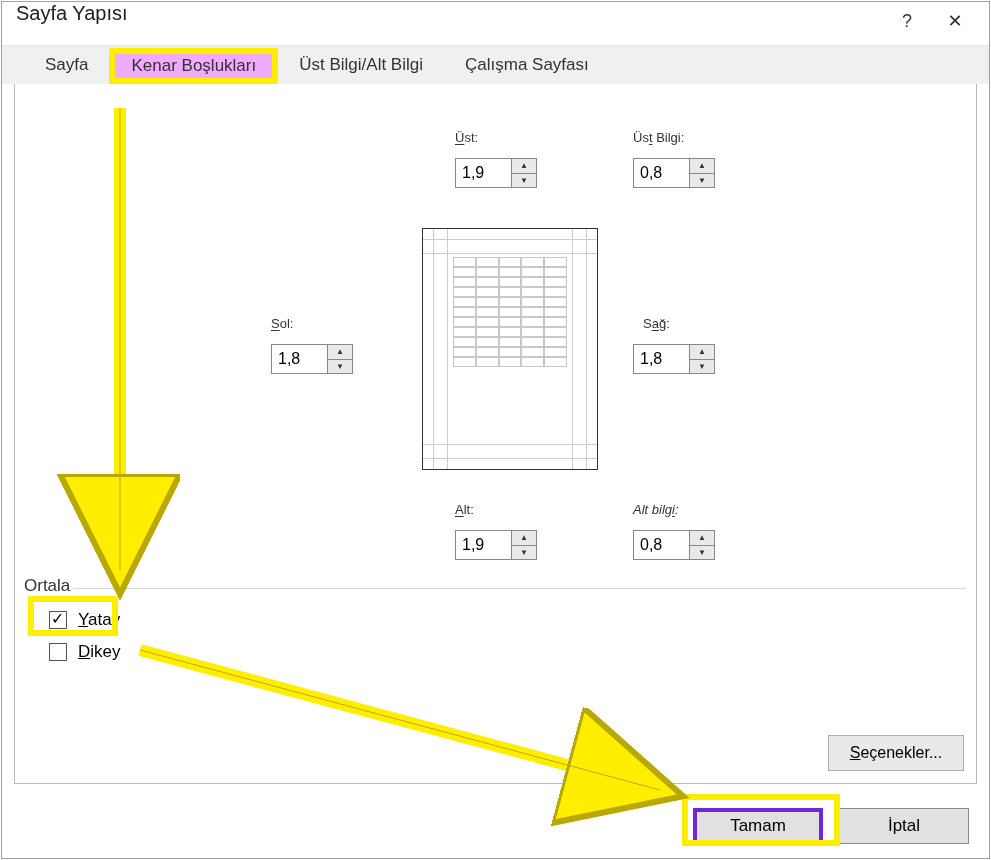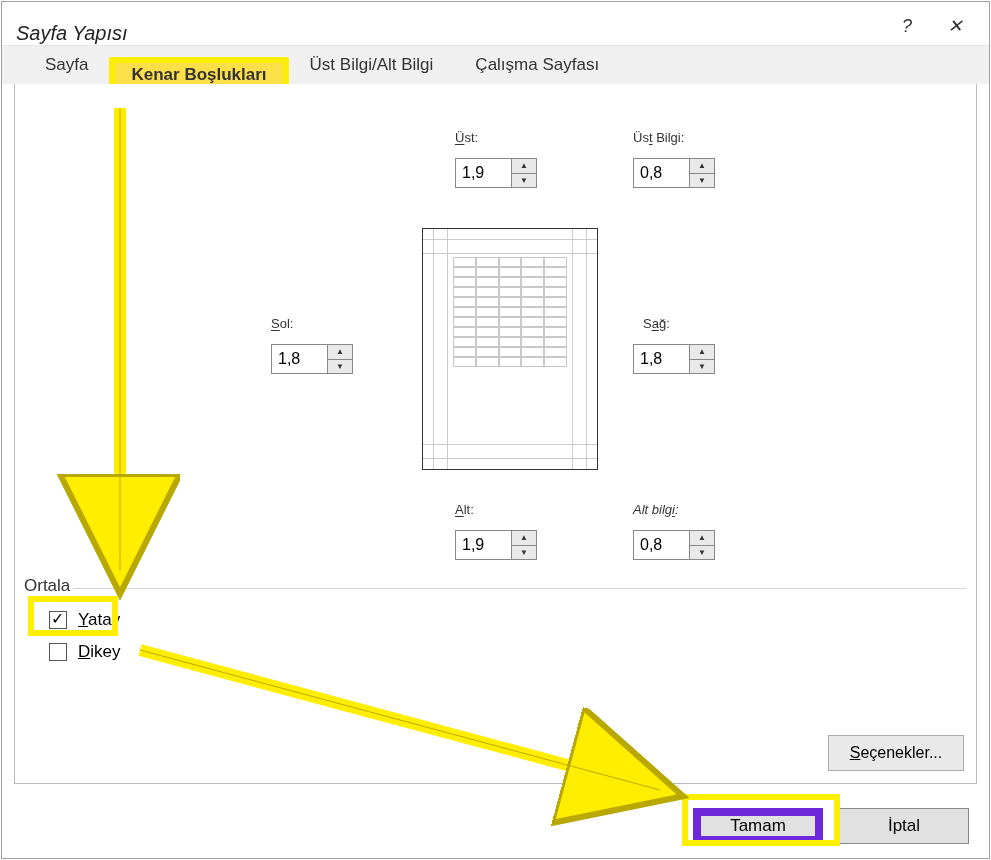--- a/index.html
+++ b/index.html
@@ -16,24 +16,23 @@
     left: 1px; top: 1px;
     width: 989px; height: 858px;
     border: 1px solid #a0a0a0;
     background: #fff;
   }
   
   .titlebar {
     height: 44px;
     background: #fff;
     display: flex;
-    align-items: flex-end;
+    align-items: flex-start;
     padding: 0 10px 0 14px;
     border-bottom: 1px solid #e6e6e6;
-    font-style: italic;
   }
   .title {
     font-size: 20px;
     color: #222;
     flex: 1;
   }
   .titlebar-btn {
     width: 48px; height: 38px;
     display: flex; align-items: center; justify-content: center;
     color: #333;
@@ -51,26 +50,25 @@
     gap: 0;
   }
   .tab {
     padding: 8px 20px 8px 20px;
     font-size: 17px;
     color: #333;
     cursor: pointer;
     border: 1px solid transparent;
   }
   .tab.active {
-    background: #fde047;
+    background: #f0abfc;
     border: 1px solid #bcbcbc;
     border-bottom: 1px solid #fff;
     position: relative;
-    top: 11px;
-    font-weight: bold;
+    top: 2px;
   }
   .tabstrip .hl-tab {
     border: 6px solid #ffee00;
     padding: 2px 16px 2px 16px;
     border-radius: 2px;
   }
 
   .panel {
     position: absolute;
     left: 12px; right: 12px;
@@ -173,21 +171,21 @@
     bottom:14px; right:20px;
     display:flex; gap:16px; align-items:center;
   }
   .btn {
     width:130px; height:36px;
     background:#e1e1e1; border:1px solid #8a8a8a;
     display:flex; align-items:center; justify-content:center;
     font-size:17px; cursor:pointer;
   }
   .btn.default {
-    border:8px solid #6d28d9;
+    border:4px solid #6d28d9;
   }
 
   
   .yellow-frame {
     position:absolute;
     border:6px solid #ffee00;
     pointer-events:none;
   }
 
   

